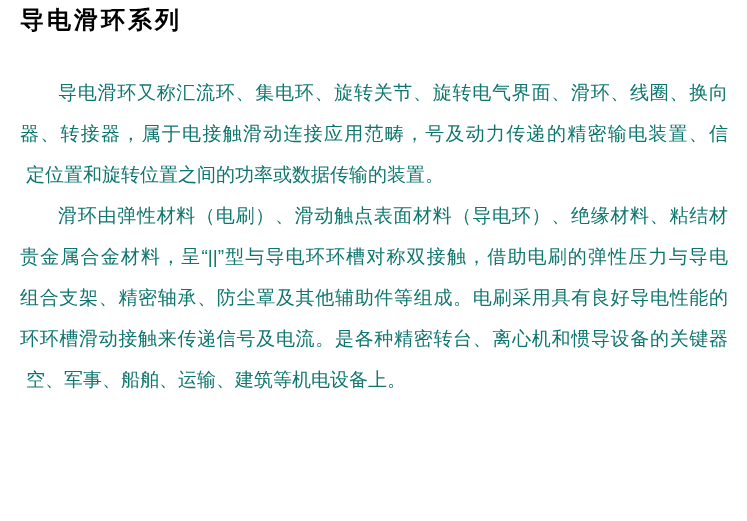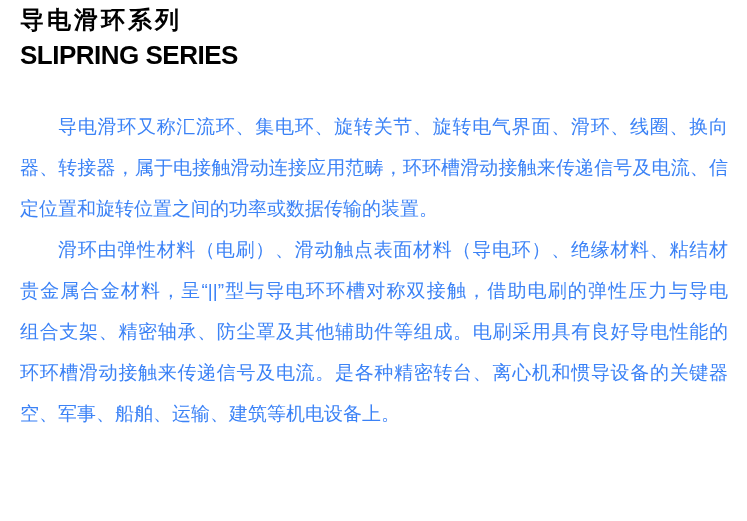--- a/index.html
+++ b/index.html
@@ -36,49 +36,49 @@
     font-weight: 700;
     line-height: 30px;
     letter-spacing: -0.5px;
     color: #000000;
     white-space: nowrap;
   }
   .body-text {
     margin-top: 36px;
     font-size: 19px;
     line-height: 41px;
-    color: #3b82f6;
+    color: #0f766e;
   }
   .para {
     margin: 0;
     padding: 0;
   }
   .line {
     text-align: justify;
     text-align-last: justify;
     height: 41px;
     overflow: hidden;
   }
   .para .line:first-child {
     text-indent: 38px;
   }
   .para .line:last-child {
     text-align-last: left;
+    margin-left: 6px;
   }
 </style>
 </head>
 <body>
 
 <div class="doc">
   <h1 class="title-zh">导电滑环系列</h1>
-  <h2 class="title-en">SLIPRING SERIES</h2>
   <div class="body-text">
       <div class="para">
         <div class="line">导电滑环又称汇流环、集电环、旋转关节、旋转电气界面、滑环、线圈、换向</div>
-        <div class="line">器、转接器，属于电接触滑动连接应用范畴，环环槽滑动接触来传递信号及电流、信</div>
+        <div class="line">器、转接器，属于电接触滑动连接应用范畴，号及动力传递的精密输电装置、信</div>
         <div class="line">定位置和旋转位置之间的功率或数据传输的装置。</div>
       </div>
       <div class="para">
         <div class="line">滑环由弹性材料（电刷）、滑动触点表面材料（导电环）、绝缘材料、粘结材料、</div>
         <div class="line">贵金属合金材料，呈“||”型与导电环环槽对称双接触，借助电刷的弹性压力与导电</div>
         <div class="line">组合支架、精密轴承、防尘罩及其他辅助件等组成。电刷采用具有良好导电性能的</div>
         <div class="line">环环槽滑动接触来传递信号及电流。是各种精密转台、离心机和惯导设备的关键器</div>
         <div class="line">空、军事、船舶、运输、建筑等机电设备上。</div>
       </div>
     </div>

